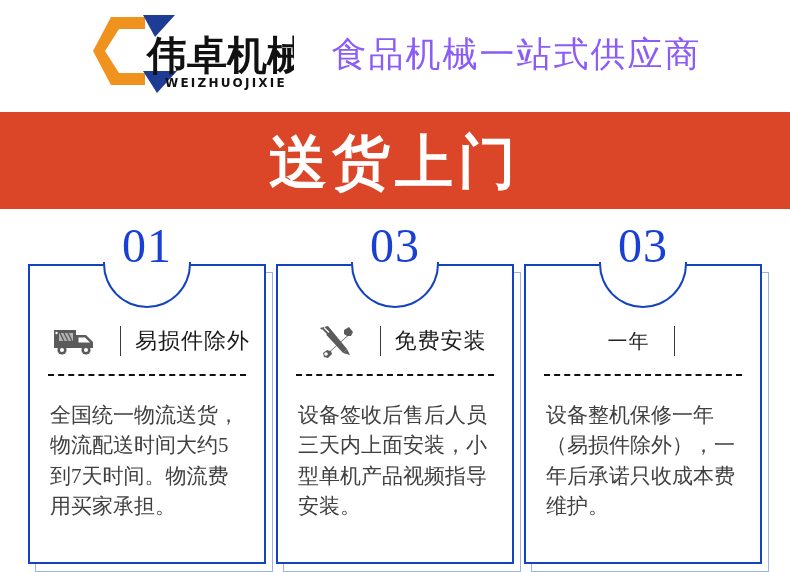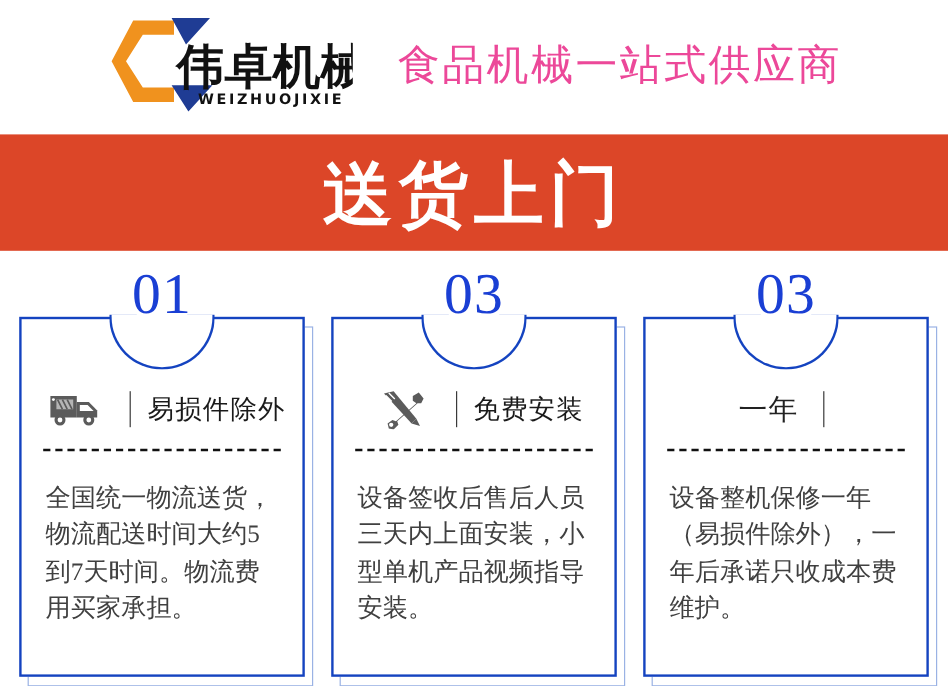--- a/index.html
+++ b/index.html
@@ -49,21 +49,21 @@
 
   .logo-svg {
     position: absolute;
     left: 0;
     top: 0;
   }
 
   .header-slogan {
     font-family: "Liberation Serif", "DejaVu Serif", serif;
     font-size: 35px;
-    color: #ec4899;
+    color: #8b5cf6;
     letter-spacing: 2px;
     white-space: nowrap;
     line-height: 1;
   }
 
   
   .banner {
     position: absolute;
     left: 0;
     top: 112px;
@@ -87,21 +87,21 @@
 
   
   .cards {
     position: absolute;
     left: 0;
     top: 236px;
     width: 790px;
     height: 336px;
     display: flex;
     justify-content: space-between;
-    padding: 0 16px;
+    padding: 0 28px;
     box-sizing: border-box;
   }
 
   .card {
     position: relative;
     width: 238px;
     height: 300px;
     margin-top: 28px;
     flex: 0 0 auto;
   }
@@ -184,21 +184,21 @@
   .head-icon {
     width: 62px;
     display: flex;
     align-items: center;
     justify-content: center;
     flex: 0 0 auto;
   }
 
   .head-icon-text {
     font-family: "Liberation Serif", "DejaVu Serif", serif;
-    font-size: 24px;
+    font-size: 20px;
     color: #222222;
     letter-spacing: 1px;
     white-space: nowrap;
   }
 
   .head-sep {
     width: 1px;
     height: 30px;
     background: #3a3a3a;
     margin: 0 14px;

